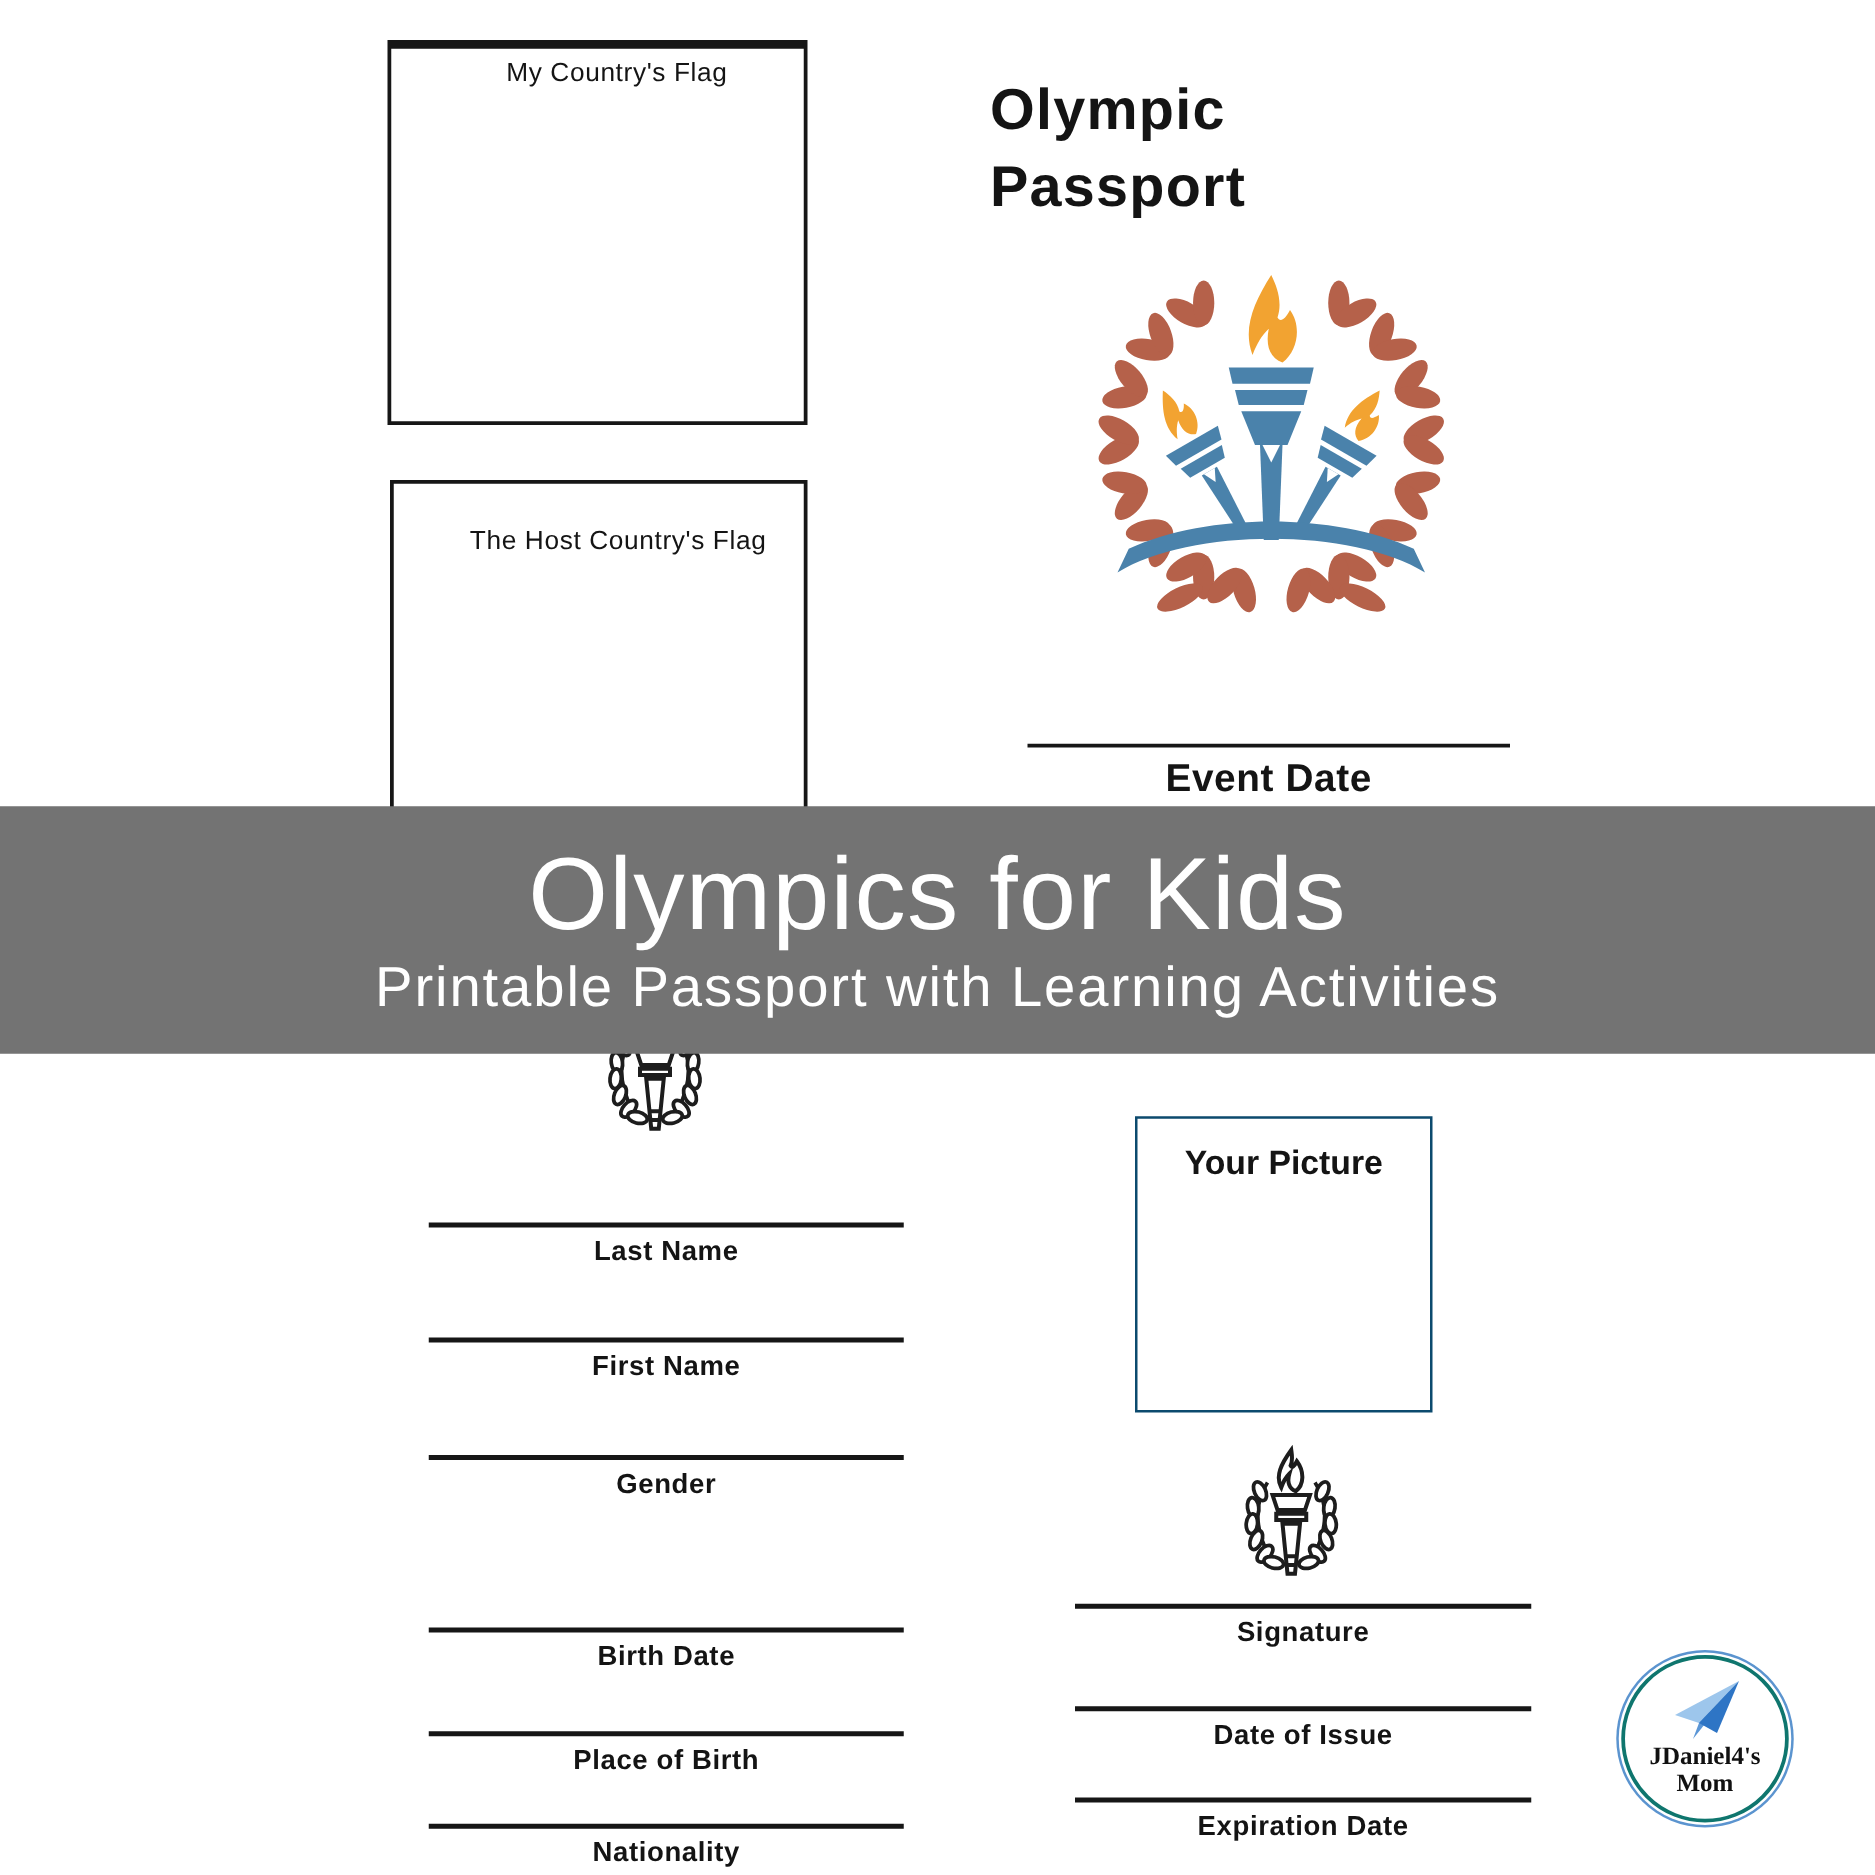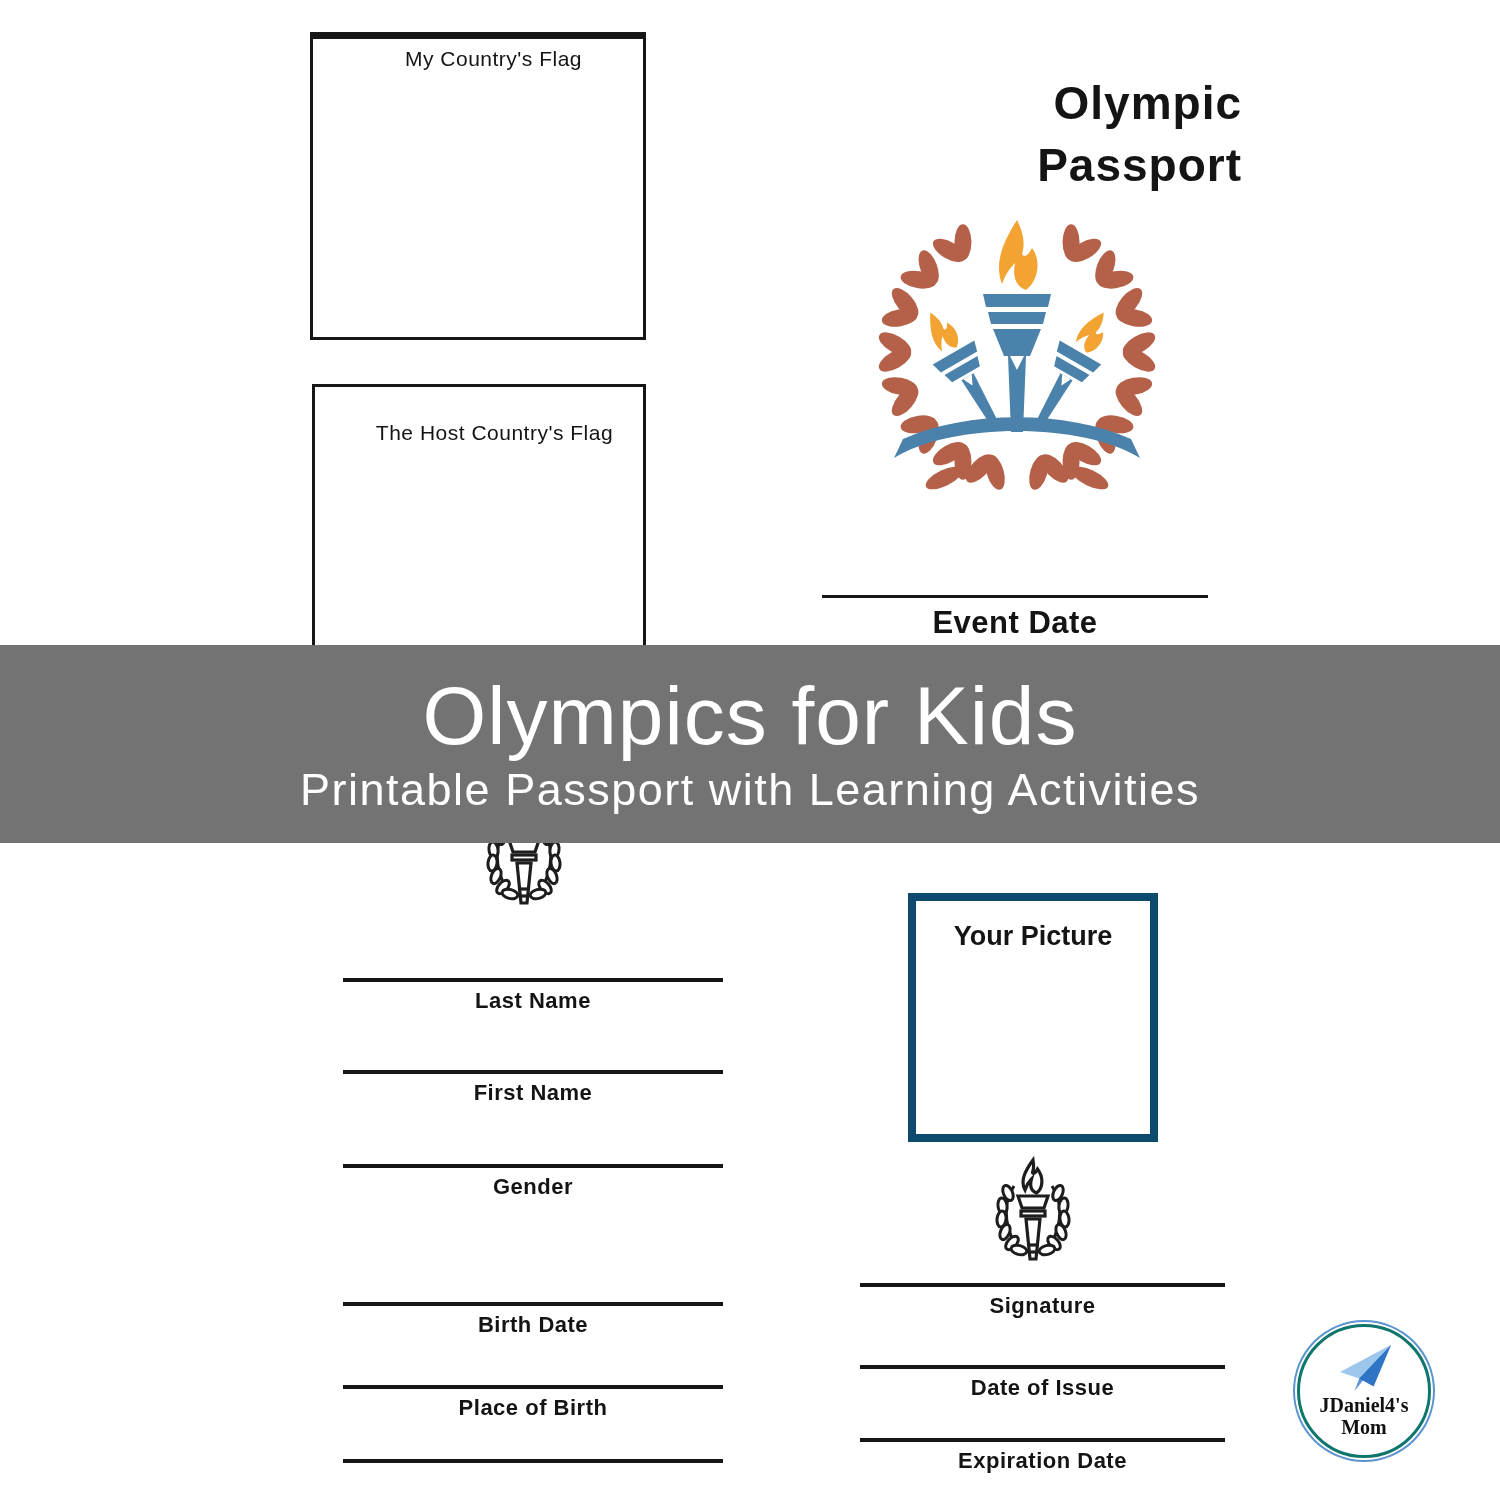--- a/index.html
+++ b/index.html
@@ -8,21 +8,21 @@
 
   
   .flag-box{position:absolute;background:#fff;border:3px solid #161616;text-align:center;}
   .flag-box.myflag{left:310px;top:32px;width:330px;height:298px;border-top-width:7px;}
   .flag-box.hostflag{left:312px;top:384px;width:328px;height:298px;}
   .flag-box .flag-label{font-weight:normal;font-size:21px;letter-spacing:.5px;padding-left:31px;}
   .flag-box.myflag .flag-label{margin-top:8px;}
   .flag-box.hostflag .flag-label{margin-top:34px;}
 
   
-  .passport-title{position:absolute;left:792px;top:72px;width:450px;text-align:right;
+  .passport-title{position:absolute;left:792px;top:56px;width:450px;text-align:left;
                   font-weight:bold;font-size:46px;line-height:62px;letter-spacing:1px;}
 
   
   .olympic-emblem{position:absolute;left:852px;top:202px;width:330px;height:300px;}
 
   
   .event-date{position:absolute;left:822px;top:595px;width:386px;text-align:center;}
   .event-date .line{border-top:3px solid #161616;}
   .event-date .lbl{margin-top:7px;font-weight:bold;font-size:31px;letter-spacing:.5px;}
 
@@ -38,21 +38,21 @@
   .torch-bw.top{left:478px;top:800px;z-index:1;}
   .torch-bw.mid{left:987px;top:1156px;}
 
   
   .field{position:absolute;text-align:center;}
   .field .field-line{border-top:4px solid #161616;width:100%;}
   .field .field-label{margin-top:6px;font-weight:bold;font-size:22px;letter-spacing:.5px;}
 
   
   .picture-box{position:absolute;left:908px;top:893px;width:234px;height:233px;
-               border:8px solid #0c4a6e;background:#fff;text-align:center;}
+               border:2px solid #0c4a6e;background:#fff;text-align:center;}
   .picture-box .pic-label{margin-top:20px;font-weight:bold;font-size:27px;}
 
   
   .jd-badge{position:absolute;left:1297px;top:1324px;width:128px;height:128px;border-radius:50%;
             background:#fff;border:3px solid #0f766e;box-shadow:0 0 0 2px #fff,0 0 0 4px #5b94cf;
             display:flex;flex-direction:column;align-items:center;justify-content:center;z-index:2;}
   .jd-badge svg{width:70px;height:56px;margin-top:-4px;}
   .jd-text{font-family:"Liberation Serif",serif;font-weight:bold;font-size:20px;line-height:1.12;
            color:#111;text-align:center;margin-top:-2px;}
 </style>
@@ -177,20 +177,21 @@
   <div class="field" style="left:343px;top:1302px;width:380px">
     <div class="field-line"></div>
     <div class="field-label">Birth Date</div>
   </div>
   <div class="field" style="left:343px;top:1385px;width:380px">
     <div class="field-line"></div>
     <div class="field-label">Place of Birth</div>
   </div>
   <div class="field" style="left:343px;top:1459px;width:380px">
     <div class="field-line"></div>
+    <div class="field-label">Nationality</div>
   </div>
 
   <div class="picture-box">
     <div class="pic-label">Your Picture</div>
   </div>
 
   <svg class="torch-bw mid">
       <use href="#bwtorch"></use>
     </svg>
 

